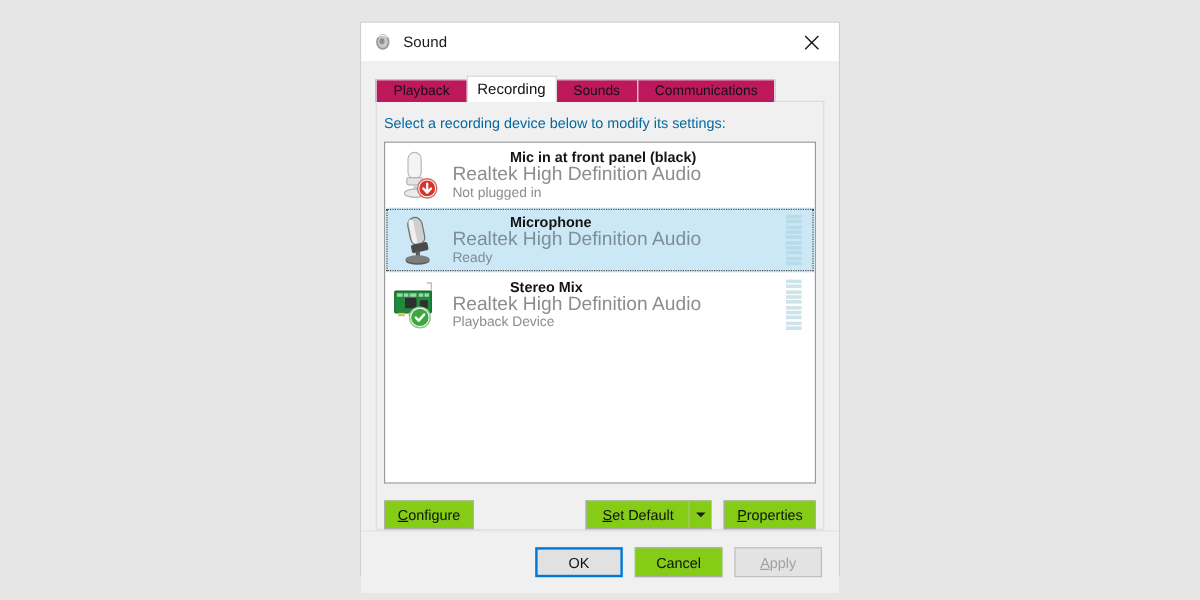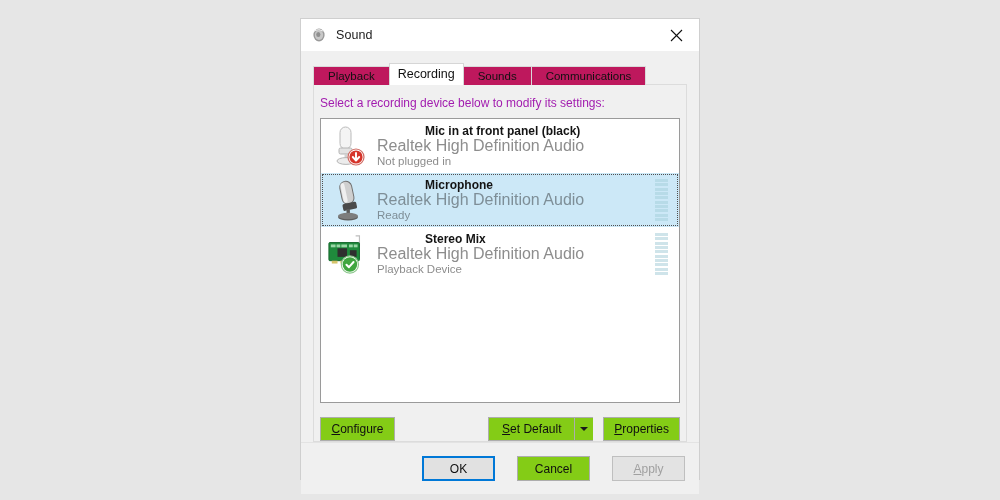--- a/index.html
+++ b/index.html
@@ -116,21 +116,21 @@
     box-sizing: border-box;
     position: relative;
     margin-top: -1px;
     padding: 0;
     display: flex;
     flex-direction: column;
   }
 
   .prompt {
     font-size: 12px;
-    color: #a21caf;
+    color: #0369a1;
     margin: 11px 0 8px 6px;
   }
 
   
   .devicelist {
     margin: 0 6px 0 6px;
     background: #ffffff;
     border: 1px solid #9a9a9a;
     height: 285px;
     box-sizing: border-box;
@@ -253,21 +253,20 @@
   .footer {
     flex: 0 0 auto;
     height: 52px;
     background: #f0f0f0;
     display: flex;
     align-items: center;
     justify-content: flex-end;
     padding-right: 14px;
     box-sizing: border-box;
     border-top: 1px solid #e3e3e3;
-    gap: 12px;
   }
   .footer .btn {
     min-width: 73px;
     height: 25px;
     margin-left: 10px;
   }
   .footer .btn.default {
     border: 2px solid #0078d7;
     background: #e1e1e1;
   }

